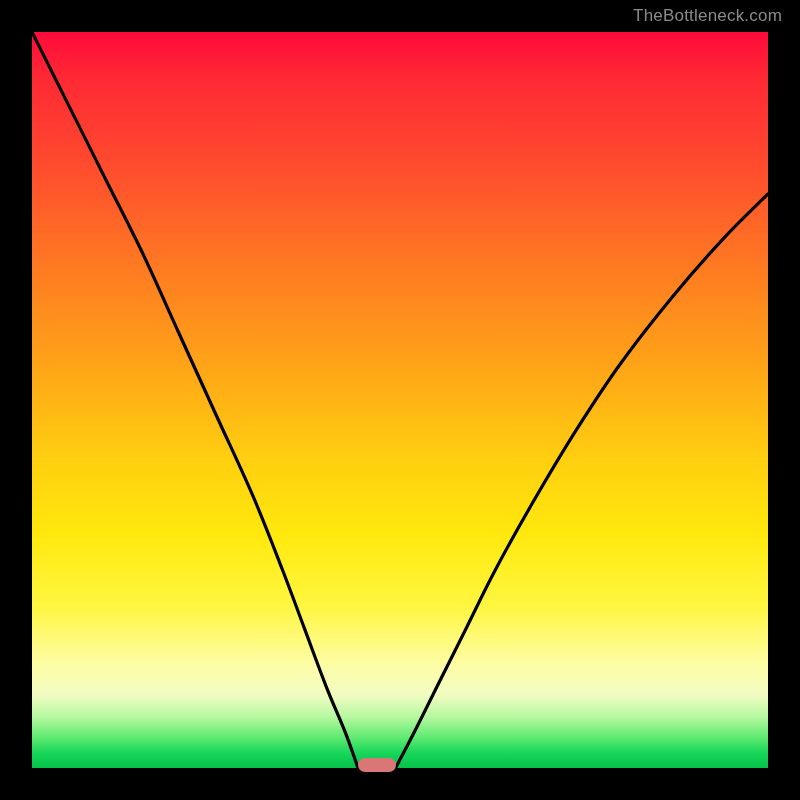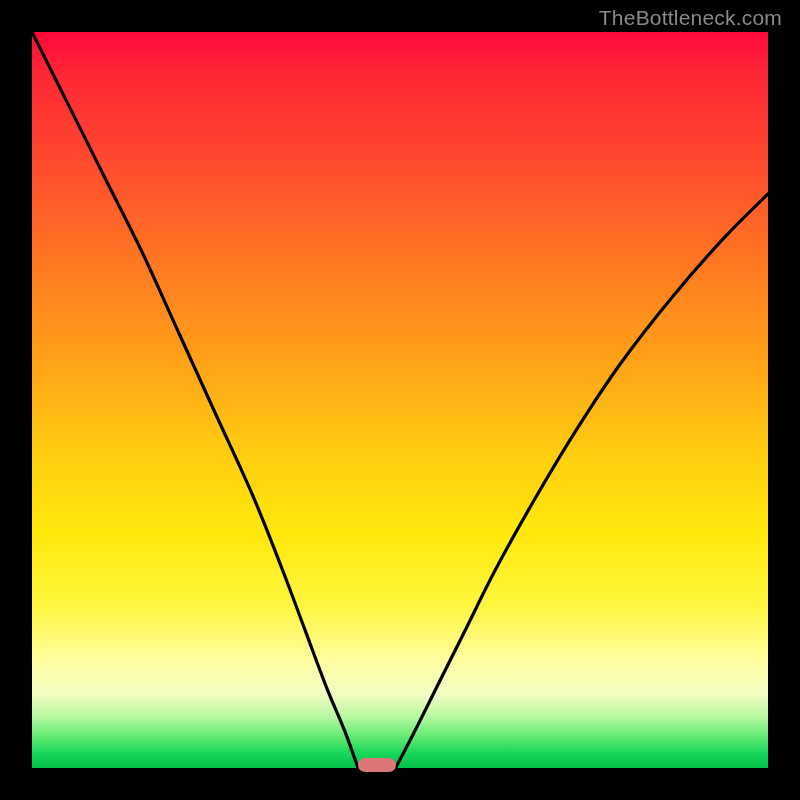--- a/index.html
+++ b/index.html
@@ -55,21 +55,21 @@
     position: absolute;
     height: 14px;
     border-radius: 8px;
     background: #d97777;
   }
   .watermark {
     position: absolute;
     top: 6px;
     right: 18px;
     color: #8a8a8a;
-    font-size: 21px;
+    font-size: 17px;
     letter-spacing: 0.2px;
     user-select: none;
   }
 </style>
 </head>
 <body>
 
 <div class="frame">
 
   <div class="plot-area">

